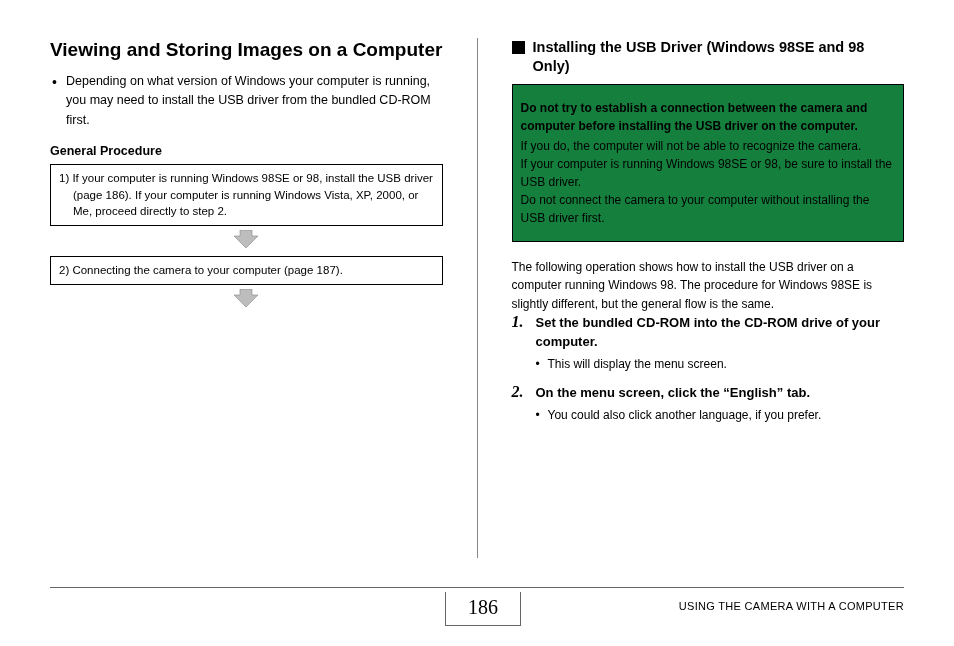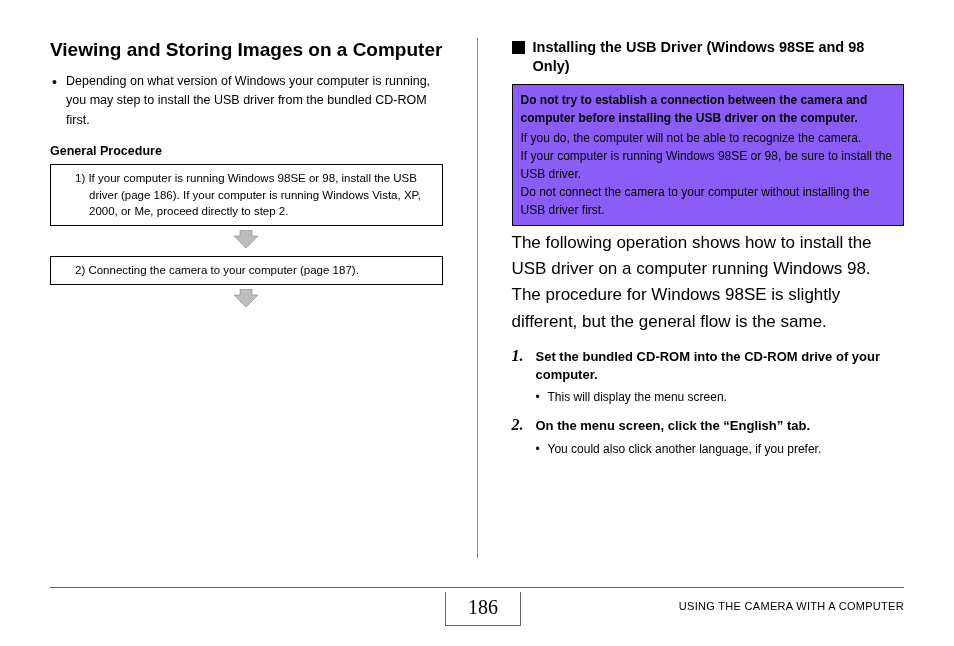--- a/index.html
+++ b/index.html
@@ -66,21 +66,20 @@
     border: 1px solid #000;
     padding: 5px 8px 5px 8px;
     font-size: 11.5px;
     line-height: 1.45;
     margin-bottom: 0;
   }
   .proc-box .proc-text {
     display: block;
     padding-left: 14px;
     text-indent: -14px;
-    margin-left: 16px;
   }
   .arrow-wrap {
     text-align: center;
     padding: 4px 0 4px 0;
   }
   .arrow-wrap svg { display: inline-block; }
   .sect-head {
     display: flex;
     align-items: flex-start;
     gap: 8px;
@@ -93,31 +92,30 @@
     flex-shrink: 0;
     margin-top: 3px;
   }
   .sect-title {
     font-size: 14.5px;
     font-weight: bold;
     line-height: 1.3;
   }
   .warn-box {
     border: 1px solid #000;
-    background: #8b5cf6;
-    padding: 6px 8px;
+    background: #15803d;
+    padding: 14px 8px;
     font-size: 12px;
     line-height: 1.5;
-    margin-bottom: 4px;
+    margin-bottom: 16px;
   }
   .warn-box .strong { font-weight: bold; display: block; margin-bottom: 2px; }
   .followup {
-    font-size: 17px;
+    font-size: 12px;
     line-height: 1.55;
-    margin-bottom: 12px;
   }
   .num-step {
     display: flex;
     align-items: flex-start;
     gap: 6px;
     margin-bottom: 4px;
   }
   .num-step .n {
     font-size: 16px;
     font-style: italic;
@@ -182,21 +180,21 @@
     letter-spacing: 0.3px;
   }
 </style>
 </head>
 <body>
 
 <div class="columns">
   <div class="col col-left">
     <h1 class="main-title">Viewing and Storing Images on a Computer</h1>
     <ul class="bullets">
-      <li>Depending on what version of Windows your computer is running, you may step to install the USB driver from the bundled CD-ROM first.</li>
+      <li>Depending on what version of Windows your computer is running, you may need to install the USB driver from the bundled CD-ROM first.</li>
     </ul>
     <div class="subhead">General Procedure</div>
 
     <div class="proc-box">
       <span class="proc-text">1) If your computer is running Windows 98SE or 98, install the USB driver (page 186). If your computer is running Windows Vista, XP, 2000, or Me, proceed directly to step 2.</span>
     </div>
     <div class="arrow-wrap">
       <svg width="24" height="18" viewBox="0 0 24 18">
         <polygon points="6,0 18,0 18,6 24,6 12,18 0,6 6,6" fill="#bdbdbd" stroke="#888" stroke-width="0.6"></polygon>
       </svg>

